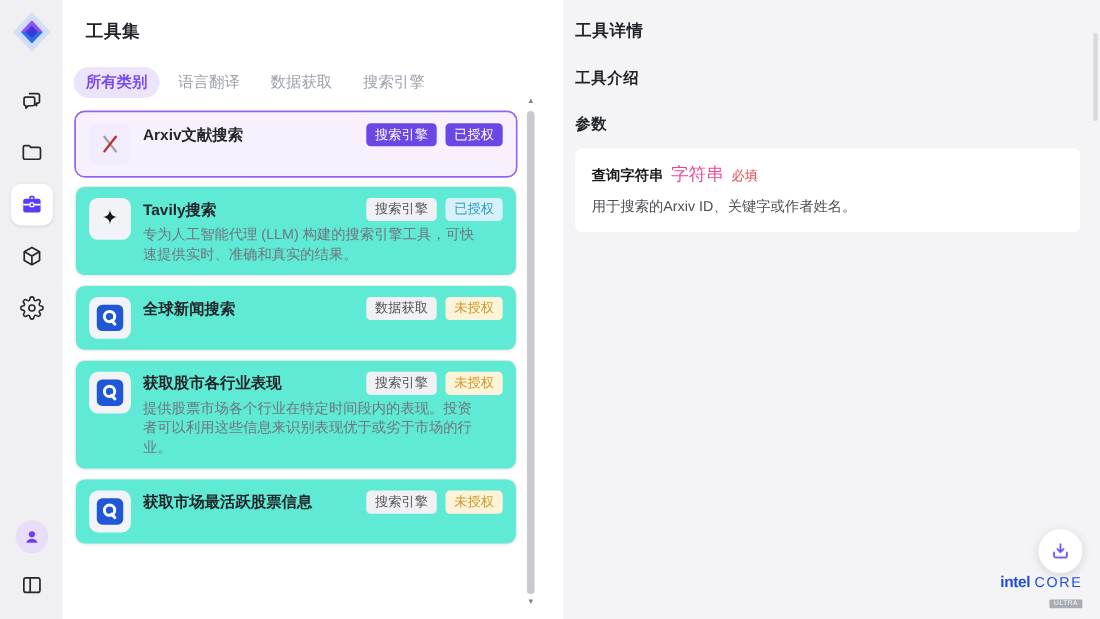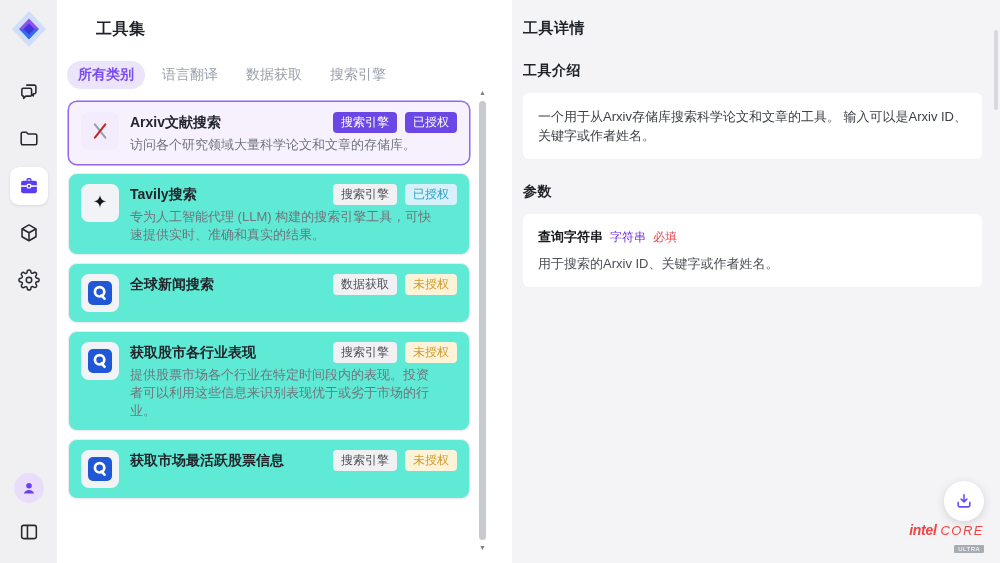--- a/index.html
+++ b/index.html
@@ -22,31 +22,31 @@
   }
   .rail-icon.active { background:#fff; box-shadow:0 1px 3px rgba(0,0,0,.10); }
   .rail-bottom { margin-top:auto; display:flex; flex-direction:column; align-items:center; }
   .avatar-wrap { width:30px; height:30px; border-radius:50%; background:#e9ddfb; display:flex; align-items:center; justify-content:center; margin-bottom:10px; cursor:pointer; }
 
   
   .main-panel {
     width:455px; flex:none; background:#fff; position:relative;
     padding:19px 0 0 11px;
   }
-  .main-title { font-size:16px; font-weight:700; margin-left:28px; letter-spacing:.5px; }
+  .main-title { font-size:16px; font-weight:700; margin-left:10px; letter-spacing:.5px; }
   .tabs { display:flex; gap:6px; align-items:flex-start; margin:21px 0 12px -1px; }
   .tab { font-size:14px; color:#9ba1ab; padding:5px 11px; border-radius:15px; cursor:pointer; white-space:nowrap; }
   .tab.active { background:#ece4fb; color:#7a4cf0; font-weight:700; }
   .tool-list { display:flex; flex-direction:column; gap:8px; width:402px; }
   .tool-card {
     background:#5eead4; border:1px solid #ebecf0; border-radius:9px;
     padding:10px 12px; display:flex; gap:11px; cursor:pointer;
     box-shadow:0 1px 2px rgba(17,17,26,.04);
   }
-  .tool-card.selected { background:#f7f1fe; border:1px solid #8f65f2; box-shadow:0 0 0 .5px #8f65f2; }
+  .tool-card.selected { background:#f7f1fe; border:1px solid #8f65f2; box-shadow:0 0 0 .5px #8f65f2;text-align:center; }
   .tool-icon {
     width:38px; height:38px; border-radius:8px; background:#f2f3f6; flex:none;
     display:flex; align-items:center; justify-content:center;
   }
   .tool-card.selected .tool-icon { background:#f3ecfd; }
   .tool-body { flex:1; min-width:0; }
   .tool-head { display:flex; justify-content:space-between; align-items:flex-start; }
   .tool-title { font-size:14px; font-weight:700; color:#23252b; line-height:19px; padding-top:1px; }
   .tool-badges { display:flex; gap:8px; flex:none; margin-left:8px; }
   .badge { font-size:12px; line-height:17px; padding:2px 8px; border-radius:4px; white-space:nowrap; }
@@ -63,33 +63,33 @@
   .scroll-thumb { position:absolute; top:13px; bottom:13px; left:2px; width:7px; border-radius:4px; background:#c9cacd; cursor:pointer; }
 
   
   .detail-panel { flex:1; background:#f4f4f6; padding:19px 18px 0 11px; position:relative; }
   .detail-title { font-size:15px; font-weight:700; letter-spacing:.5px; }
   .section-heading { font-size:14px; font-weight:700; margin-top:24px; letter-spacing:.5px; }
   .detail-card { background:#fff; border-radius:6px; margin-top:13px; padding:14px 15px; }
   .intro-text { font-size:13px; color:#3c3f45; line-height:19px; }
   .param-row { display:flex; align-items:baseline; gap:7px; }
   .param-name { font-size:13px; font-weight:700; color:#17181c;text-align:right; }
-  .param-type { font-size:12px; color:#6d28d9; }
+  .param-type { font-size:16px; color:#ec4899; }
   .param-required { font-size:12px; color:#e5484d; }
   .param-desc { font-size:13px; color:#4c4f56; margin-top:9px; line-height:18px; }
   .detail-scroll-thumb { position:absolute; top:30px; right:2px; width:4px; height:80px; background:#d9d9dd; border-radius:2px; }
 
   
   .fab {
     position:fixed; right:16px; bottom:42px; width:40px; height:40px; border-radius:50%;
     background:#fff; box-shadow:0 2px 10px rgba(0,0,0,.14);
     display:flex; align-items:center; justify-content:center; cursor:pointer;
   }
   .brand { position:fixed; right:16px; bottom:9px; text-align:right; line-height:1; }
-  .brand-line { font-size:14px; color:#ef4444; white-space:nowrap;font-style:italic; }
+  .brand-line { font-size:14px; color:#1d4ed8; white-space:nowrap; }
   .brand-intel { font-weight:700; letter-spacing:-.3px; }
   .brand-core { font-weight:400; letter-spacing:1.5px; text-transform:uppercase; font-size:13px; }
   .brand-badge {
     display:inline-block; margin-top:2px; background:#a9adb3; color:#fff;
     font-size:6px; padding:1px 4px; border-radius:1px; letter-spacing:.5px; text-transform:uppercase;
   }
 </style>
 </head>
 <body>
 
@@ -175,21 +175,20 @@
   </svg>
         </div>
     <div class="tool-body">
       <div class="tool-head">
         <div class="tool-title">Arxiv文献搜索</div>
         <div class="tool-badges">
           <span class="badge badge-category purple">搜索引擎</span>
           <span class="badge badge-status purple">已授权</span>
         </div>
       </div>
-      <div class="tool-desc">访问各个研究领域大量科学论文和文章的存储库。</div>
     </div>
   </div>
 
   <div class="tool-card">
     <div class="tool-icon">
           <svg width="22" height="22" viewBox="0 0 24 24">
     <path d="M12 3.2c.7 4.3 2.7 6.3 7 7-4.3.7-6.3 2.7-7 7-.7-4.3-2.7-6.3-7-7 4.3-.7 6.3-2.7 7-7z" fill="#17181c"></path>
   </svg>
         </div>
     <div class="tool-body">
@@ -268,23 +267,20 @@
     <div class="scroll-arrow">▲</div>
     <div class="scroll-thumb"></div>
     <div class="scroll-arrow down">▼</div>
   </div>
 </section>
 
 <section class="detail-panel">
   <h1 class="detail-title">工具详情</h1>
 
   <h2 class="section-heading">工具介绍</h2>
-  <div class="detail-card">
-    <div class="intro-text">一个用于从Arxiv存储库搜索科学论文和文章的工具。 输入可以是Arxiv ID、关键字或作者姓名。</div>
-  </div>
 
   <h2 class="section-heading">参数</h2>
   <div class="detail-card">
     <div class="param-row">
       <span class="param-name">查询字符串</span>
       <span class="param-type">字符串</span>
       <span class="param-required">必填</span>
     </div>
     <div class="param-desc">用于搜索的Arxiv ID、关键字或作者姓名。</div>
   </div>

